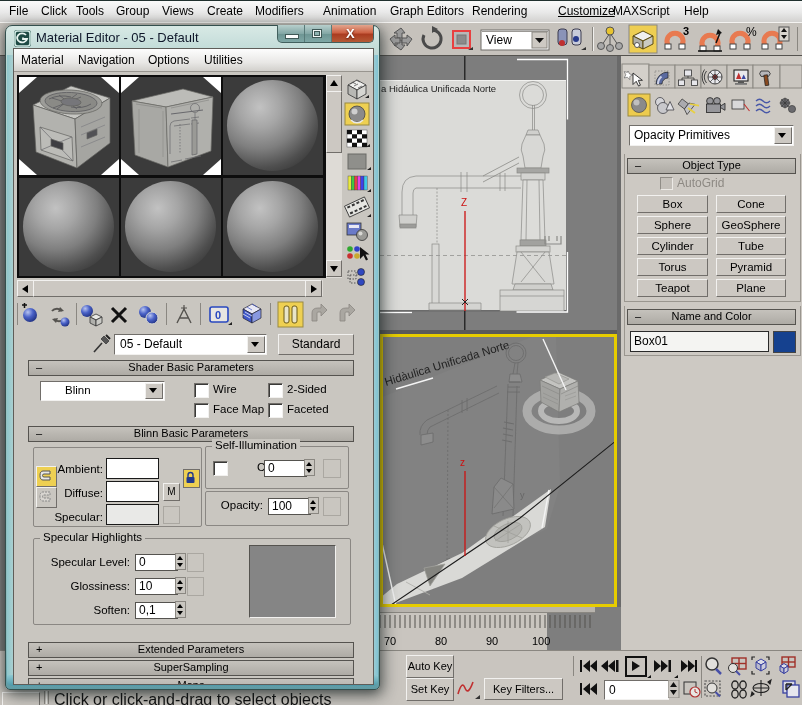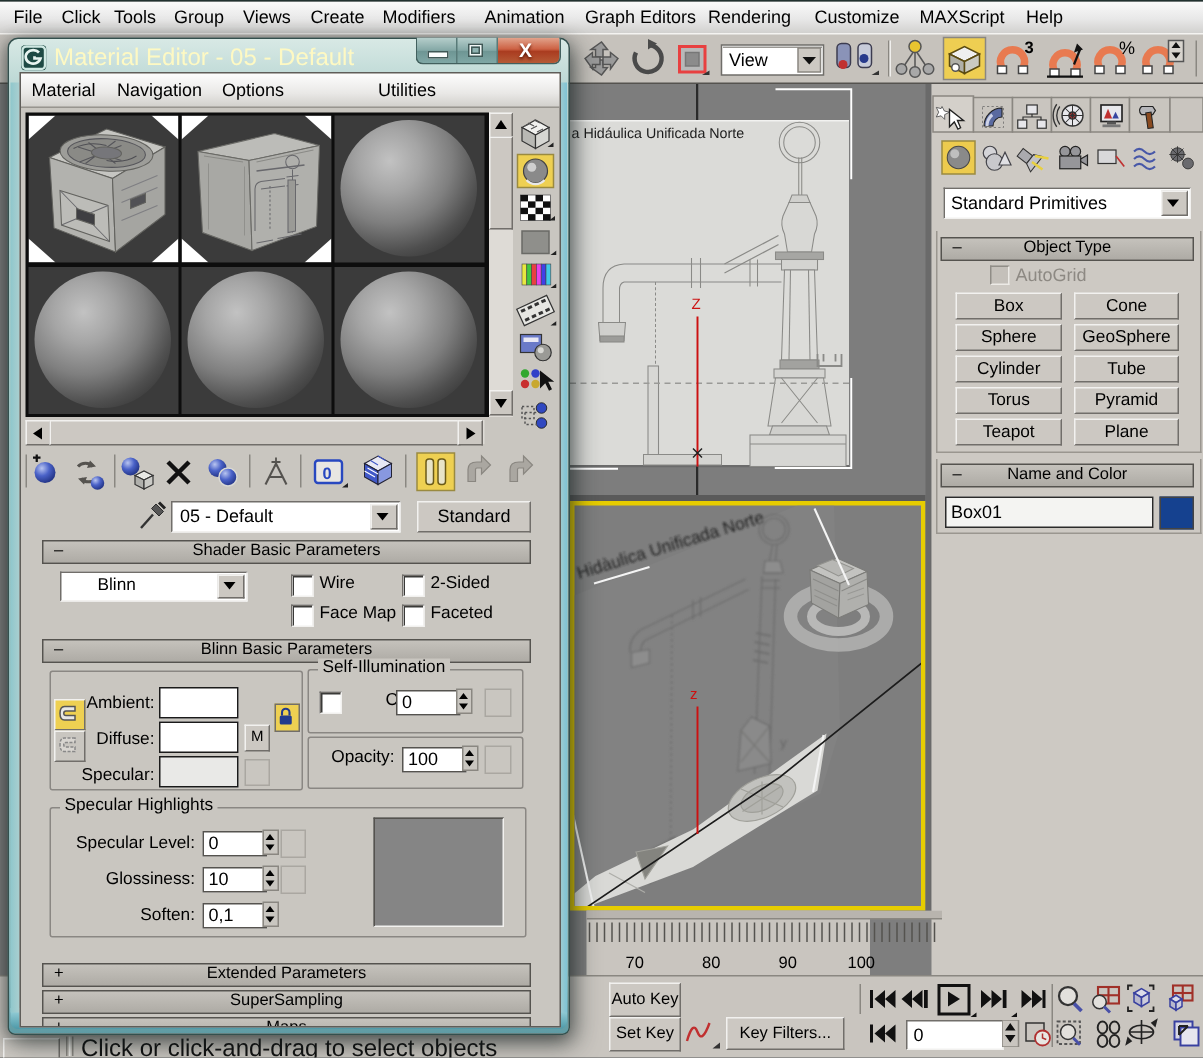--- a/index.html
+++ b/index.html
@@ -31,21 +31,21 @@
 <span class="abs" style="left:9px;">File</span>
 <span class="abs" style="left:41px;">Click</span>
 <span class="abs" style="left:76px;">Tools</span>
 <span class="abs" style="left:116px;">Group</span>
 <span class="abs" style="left:162px;">Views</span>
 <span class="abs" style="left:207px;">Create</span>
 <span class="abs" style="left:255px;">Modifiers</span>
 <span class="abs" style="left:323px;">Animation</span>
 <span class="abs" style="left:390px;">Graph Editors</span>
 <span class="abs" style="left:472px;">Rendering</span>
-<span class="abs" style="left:543px;">Customize</span>
+<span class="abs" style="left:558px;text-decoration:underline;">Customize</span>
 <span class="abs" style="left:613px;">MAXScript</span>
 <span class="abs" style="left:684px;">Help</span>
 </div>
 
 <div class="abs" style="left:0;top:22px;width:802px;height:34px;background:#c6c2bc;border-top:1px solid #f4f3f1;border-bottom:1px solid #55534f;box-sizing:border-box;"></div>
 <div id="maintoolbar">
 <svg class="abs" style="left:380px;top:23px;" width="422" height="32" viewBox="0 0 422 32">
 
  <g stroke="#6e6e6e" stroke-width="2" fill="#9a9a9a">
   <path d="M21 5 l4 5 h-3 v5 h-5 v-5 h-3 z" stroke-width="1" stroke="#555"></path>
@@ -365,21 +365,21 @@
   </g>
 
   <g fill="#6a6a6e" stroke="#333" stroke-width="0.6">
    <circle cx="164" cy="10" r="4.5"></circle>
         <circle cx="171" cy="16" r="3.6"></circle>
    <path d="M164 4.5 l0 11 M158.5 10 l11 0 M160 6 l8 8 M168 6 l-8 8" stroke="#333"></path>
   </g>
  </svg>
 
  <div class="abs sunken" style="left:8px;top:69px;width:163px;height:19px;background:#fff;">
-  <span style="position:absolute;left:4px;top:2px;font-size:12px;">Standard Primitives</span>
+  <span style="position:absolute;left:4px;top:2px;font-size:12px;">Opacity Primitives</span>
   <div class="abs raised btn" style="right:1px;top:1px;width:16px;height:15px;">
         <div style="margin-top:5px;margin-left:3px;width:0;height:0;border-left:4px solid transparent;border-right:4px solid transparent;border-top:5px solid #000;"></div>
       </div>
  </div>
 
  <div class="abs" style="left:3px;top:98px;width:175px;height:147px;border:1px solid #9a968f;border-top:none;"></div>
  <div class="abs rollbar" style="left:6px;top:102px;width:167px;height:14px;"><span class="pm">–</span>Object Type</div>
  <div class="abs" style="left:39px;top:121px;width:11px;height:11px;background:#c4c0ba;border:1px solid #908d87;border-right-color:#eceae6;border-bottom-color:#eceae6;"></div>
  <span class="abs" style="left:56px;top:120px;font-size:12px;color:#8d8983;">AutoGrid</span>
  <div id="otbtns" style="position:absolute;left:0;top:0;font-size:11.5px;">
@@ -396,21 +396,21 @@
  </div>
 
  <div class="abs" style="left:3px;top:250px;width:175px;height:49px;border:1px solid #9a968f;border-top:none;"></div>
  <div class="abs rollbar" style="left:6px;top:253px;width:167px;height:14px;"><span class="pm">–</span>Name and Color</div>
  <div class="abs" style="left:9px;top:275px;width:137px;height:19px;background:#f4f4f2;border:1px solid #2a2a2a;">
   <span style="position:absolute;left:3px;top:2px;font-size:12px;">Box01</span>
  </div>
  <div class="abs" style="left:152px;top:275px;width:21px;height:20px;background:#15418f;border:1px solid #444;"></div>
 </div>
 
-<div class="abs" id="timeline" style="left:391px;top:607px;width:189px;height:43px;background:#c9c5bf;">
+<div class="abs" id="timeline" style="left:358px;top:607px;width:189px;height:43px;background:#c9c5bf;">
  <svg width="237" height="43" viewBox="0 0 237 43">
   <rect x="0" y="0" width="237" height="5" fill="#b8b4ae"></rect>
   <rect x="0" y="5" width="237" height="1" fill="#8a8781"></rect>
   <g stroke="#55534f" stroke-width="1">
    <line x1="2" y1="8" x2="2" y2="21"></line>
         <line x1="7" y1="8" x2="7" y2="21"></line>
         <line x1="12" y1="8" x2="12" y2="21"></line>
         <line x1="17" y1="8" x2="17" y2="21"></line>
         <line x1="22" y1="8" x2="22" y2="21"></line>
         <line x1="27" y1="8" x2="27" y2="21"></line>
@@ -573,39 +573,39 @@
  <div class="abs" style="left:0;top:0;width:375px;height:665px;border-radius:7px 7px 5px 5px;background:linear-gradient(180deg,#d8e9e5,#b2d2cf 40px,#9cc4c3 300px,#8bb9bb 620px,#5f9ba4);border:1px solid #34504e;box-shadow:3px 5px 16px rgba(20,30,30,0.6),-2px 2px 10px rgba(20,30,30,0.35);box-sizing:border-box;"></div>
  <div class="abs" style="left:2px;top:647px;width:371px;height:14px;border-radius:0 0 5px 5px;background:linear-gradient(#9fd6de,#4e99a8);"></div>
  <div class="abs" style="left:2px;top:30px;width:6px;height:620px;background:linear-gradient(90deg,#8fc7cc,#aacfd0);"></div>
  <div class="abs" style="left:367px;top:30px;width:6px;height:620px;background:linear-gradient(90deg,#aacfd0,#7fc3d4);"></div>
 
  <svg class="abs" style="left:9px;top:5px;" width="17" height="17" viewBox="0 0 17 17">
   <rect x="0" y="0" width="17" height="17" rx="3" fill="#1e4a44"></rect>
   <rect x="1" y="1" width="15" height="15" rx="2.5" fill="none" stroke="#cfe8e2" stroke-width="1.6"></rect>
   <path d="M12 5 a5 4.5 0 1 0 1 4 l-4 0 0 -1.5" fill="none" stroke="#e8f4f0" stroke-width="1.8"></path>
  </svg>
- <span class="abs" style="left:31px;top:5px;font-size:16px;color:#fef9c3;">Material Editor - 05 - Default</span>
+ <span class="abs" style="left:31px;top:5px;font-size:13px;color:#0f172a;">Material Editor - 05 - Default</span>
 
  <div class="abs" style="left:272px;top:0;width:95px;height:17px;border:1px solid #42605e;border-top:none;border-radius:0 0 5px 5px;background:linear-gradient(#b7cfcc,#84a8a6 50%,#6e9694 55%,#7fa7a5);overflow:hidden;">
   <div class="abs" style="left:26px;top:0;width:1px;height:17px;background:#587a78;"></div>
   <div class="abs" style="left:53px;top:0;width:1px;height:17px;background:#587a78;"></div>
   <div class="abs" style="left:54px;top:0;width:41px;height:17px;background:linear-gradient(#e2a58e,#cd6244 45%,#aa3c20 55%,#b55a36);"></div>
   <div class="abs" style="left:7px;top:9px;width:12px;height:3px;background:#fbfdfd;border:1px solid #3f5856;"></div>
   <div class="abs" style="left:34px;top:4px;width:8px;height:7px;background:#f2f7f6;border:1px solid #3f5856;"></div>
   <div class="abs" style="left:36px;top:6px;width:4px;height:3px;background:#8fb3b1;border:1px solid #3f5856;"></div>
   <span class="abs" style="left:68px;top:1px;font-size:13px;font-weight:bold;color:#fff;text-shadow:0 1px 2px #5a1a08;">X</span>
  </div>
 
  <div class="abs" id="meclient" style="left:8px;top:23px;width:359px;height:635px;background:#c9c6c0;border:1px solid #5f5d59;box-sizing:content-box;overflow:hidden;">
 
   <div class="abs" style="left:0;top:0;width:359px;height:22px;background:linear-gradient(#fdfdfd,#e9e8e6 60%,#d2d0cc);border-bottom:1px solid #98958f;">
    <span class="abs" style="left:7px;top:4px;font-size:12px;">Material</span>
    <span class="abs" style="left:64px;top:4px;font-size:12px;">Navigation</span>
    <span class="abs" style="left:134px;top:4px;font-size:12px;">Options</span>
-   <span class="abs" style="left:190px;top:4px;font-size:12px;margin-left:48px;">Utilities</span>
+   <span class="abs" style="left:190px;top:4px;font-size:12px;">Utilities</span>
   </div>
   <div id="slots" style="position:absolute;left:3px;top:26px;width:309px;height:203px;background:#0d0d0d;">
    <div class="abs slot" style="left:2px;top:2px;">
     <svg width="100" height="98" viewBox="0 0 100 98">
      <polygon points="0,0 18,0 0,16" fill="#fff"></polygon>
             <polygon points="82,0 100,0 100,16" fill="#fff"></polygon>
      <polygon points="0,82 0,98 18,98" fill="#fff"></polygon>
             <polygon points="100,82 100,98 82,98" fill="#fff"></polygon>
 
      <g stroke="#62625e" stroke-width="0.7">

